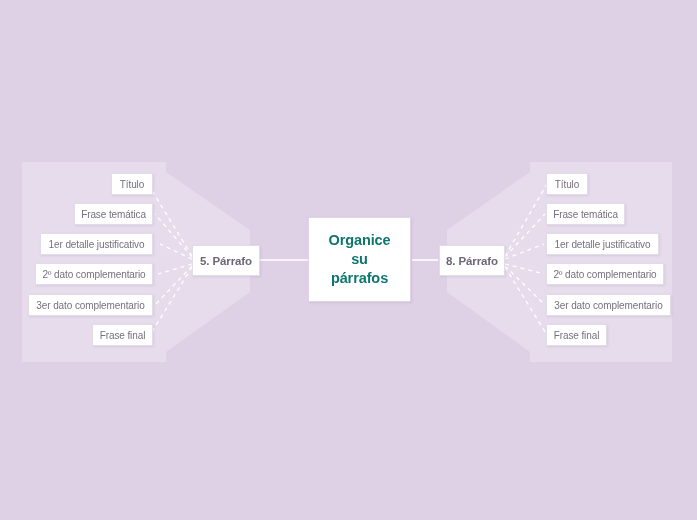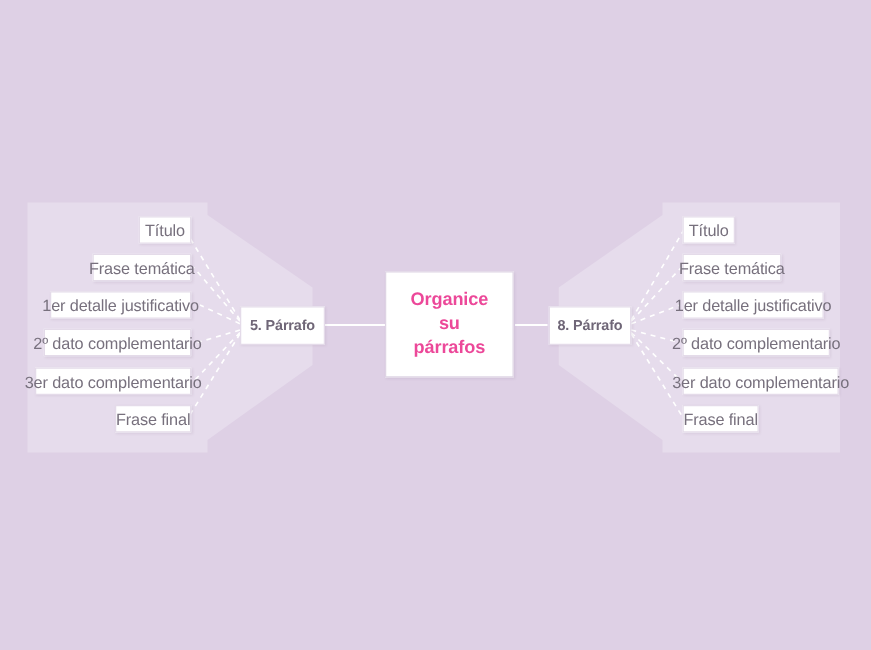--- a/index.html
+++ b/index.html
@@ -48,40 +48,40 @@
     box-shadow: 1px 1px 2px rgba(120, 100, 135, 0.13);
     display: flex;
     align-items: center;
     justify-content: center;
     white-space: nowrap;
   }
 
   .node-root {
     background: #ffffff;
     border: 1px solid #ded4e4;
-    color: #ec4899;
+    color: #0f766e;
     font-weight: bold;
     font-size: 14.5px;
     line-height: 1.32;
     text-align: left;
     flex-direction: column;
     letter-spacing: -0.1px;
   }
 
   .node-branch {
     color: #6f6677;
     font-weight: bold;
     font-size: 11.5px;
     letter-spacing: -0.1px;
   }
 
   .node-leaf {
     color: #77707d;
     font-weight: normal;
-    font-size: 13px;
+    font-size: 10px;
     letter-spacing: -0.1px;
     padding: 0 7px;
   }
 
   .root-line {
     display: block;
   }
 </style>
 </head>
 <body>

